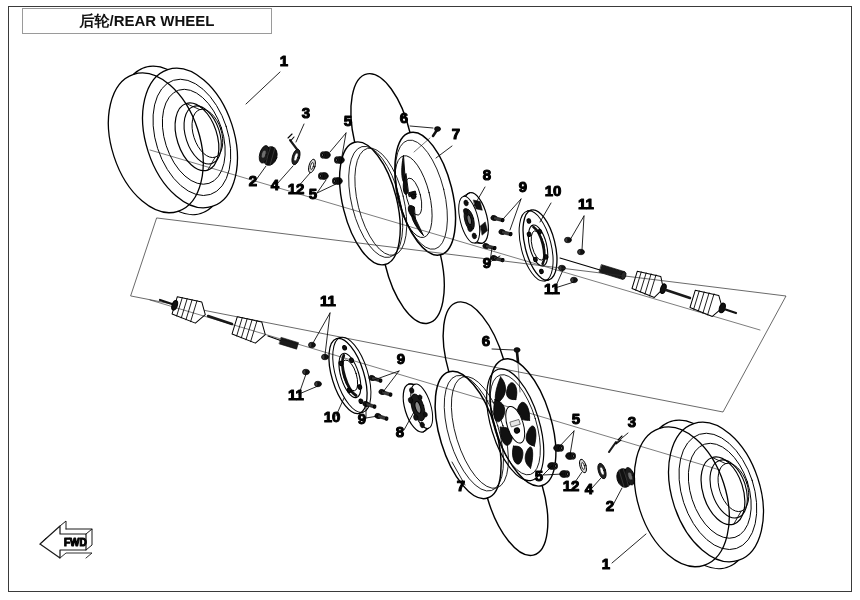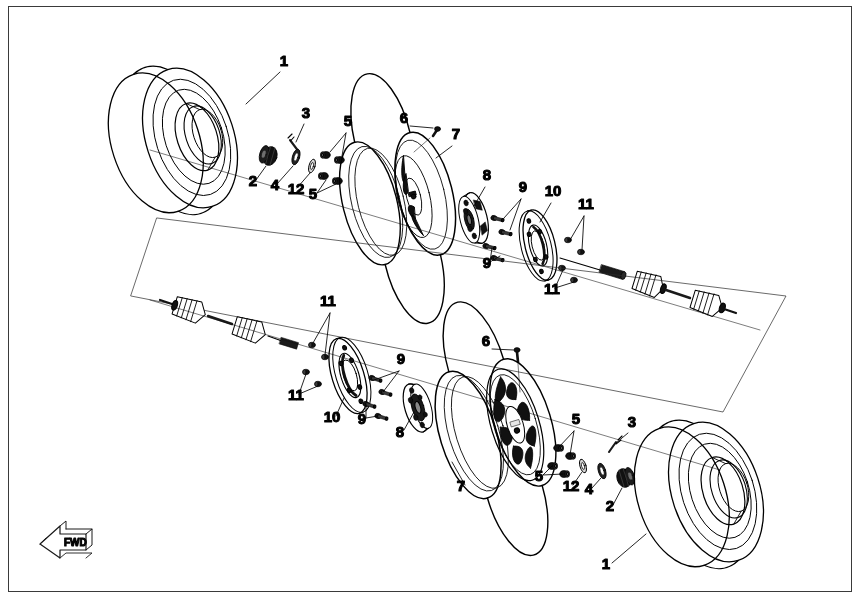--- a/index.html
+++ b/index.html
@@ -58,20 +58,23 @@
     font-family:"Liberation Sans","DejaVu Sans",sans-serif;
   }
 </style>
 </head>
 <body>
 
 <div id="page">
 
   <div id="page-frame"></div>
 
+  <div id="title-box">
+    <span id="title-text">后轮/REAR WHEEL</span>
+  </div>
 
   <svg id="art" viewBox="0 0 860 600">
     <defs>
 
       <pattern id="rib" width="3" height="6" patternUnits="userSpaceOnUse">
         <rect width="3" height="6" fill="#ffffff"></rect>
         <rect width="1.4" height="6" fill="#1a1a1a"></rect>
       </pattern>
       <g id="lugnut">
         <ellipse cx="0" cy="0" rx="4.2" ry="3.4" fill="#111" stroke="#000" stroke-width="0.7"></ellipse>

